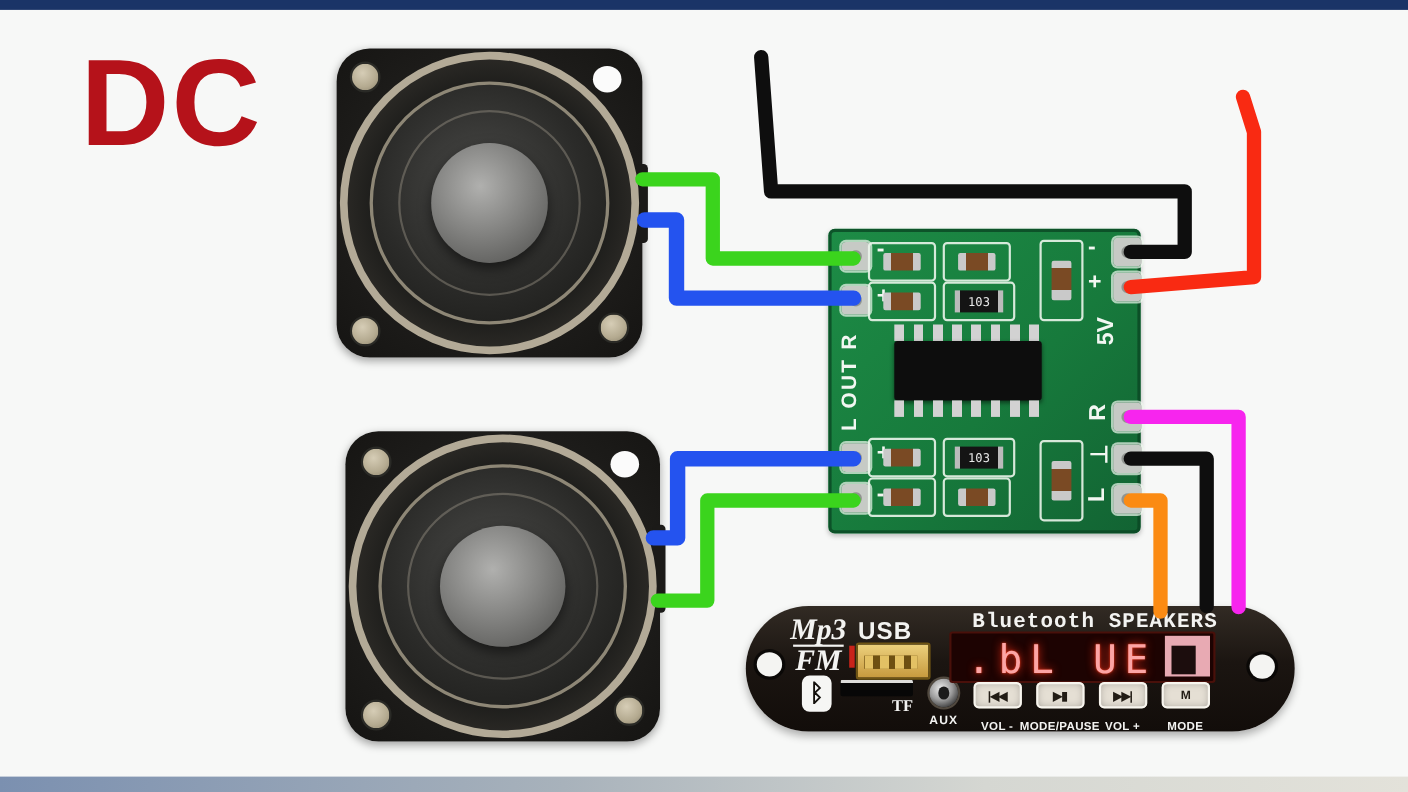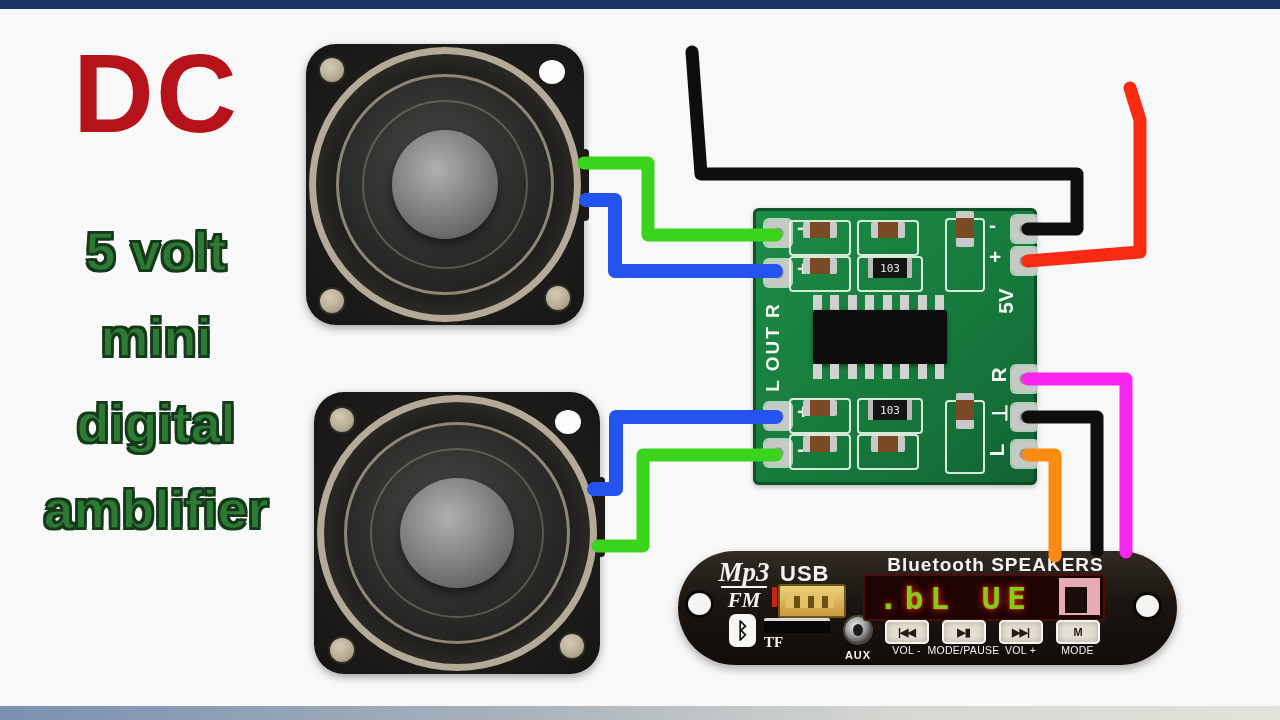--- a/index.html
+++ b/index.html
@@ -54,21 +54,21 @@
   
   #pcb{left:753px;top:208px;width:284px;height:277px;border-radius:6px;
     background:linear-gradient(135deg,#1d8c46 0%,#177a3c 55%,#126333 100%);
     box-shadow:inset 0 0 0 3px rgba(10,70,35,.8),0 2px 5px rgba(0,0,0,.25);}
   .pad{position:absolute;width:26px;height:26px;border-radius:4px;
     background:radial-gradient(circle,#90948f 0 5px,#c6cac5 6px 100%);
     box-shadow:0 0 0 2px rgba(240,250,240,.7);}
   .pcb-label{position:absolute;color:#f2f7f2;font-weight:bold;font-size:21px;line-height:26px;}
   .rot{transform:rotate(-90deg);}
   .sbox{position:absolute;border:2px solid rgba(235,245,235,.9);border-radius:4px;
-    display:flex;justify-content:center;}
+    display:flex;align-items:center;justify-content:center;}
   .cap{width:34px;height:16px;border-radius:2px;
     background:linear-gradient(90deg,#c9c9c9 0 7px,#7a4a24 7px 27px,#c9c9c9 27px);}
   .cap-v{transform:rotate(90deg);width:44px;height:18px;}
   .chip103{width:44px;height:20px;background:linear-gradient(90deg,#bbb 0 5px,#141414 5px 39px,#bbb 39px);
     color:#e8e8e8;font-family:"DejaVu Sans Mono",monospace;font-size:11px;
     display:flex;align-items:center;justify-content:center;}
   #ic{position:absolute;left:60px;top:102px;width:134px;height:54px;background:#0d0d0d;
     border-radius:3px;box-shadow:0 2px 4px rgba(0,0,0,.5);}
   .pins{position:absolute;left:60px;width:134px;height:15px;
     background:repeating-linear-gradient(90deg,#d2d2d2 0 9px,rgba(0,0,0,0) 9px 17.5px);}
@@ -76,77 +76,71 @@
   
   #btb{left:678px;top:551px;width:499px;height:114px;border-radius:57px;
     background:linear-gradient(180deg,#322b24 0%,#1b1511 45%,#120d0a 100%);
     box-shadow:0 4px 8px rgba(0,0,0,.3);color:#f3f3f1;}
   .mhole{position:absolute;width:23px;height:22px;border-radius:50%;background:#f4f4f2;
     box-shadow:0 0 0 3px rgba(0,0,0,.6);}
   #brand{position:absolute;left:34px;top:8px;width:64px;text-align:center;
     font-family:"Liberation Serif",serif;font-style:italic;font-weight:bold;}
   #brand .l1{font-size:27px;line-height:26px;}
   #brand .rule{width:46px;height:2px;background:#f3f3f1;margin:1px auto;}
-  #brand .l2{font-size:21px;line-height:22px;}
+  #brand .l2{font-size:27px;line-height:22px;}
   #usb-label{position:absolute;left:102px;top:10px;font-size:22px;font-weight:bold;letter-spacing:1px;}
   #usb-port{position:absolute;left:100px;top:33px;width:64px;height:30px;border-radius:3px;
     border:2px solid #6e5414;background:linear-gradient(180deg,#ecd07c,#c79a3e);}
   #usb-port .slot{position:absolute;left:6px;top:10px;width:48px;height:12px;background:#6e5012;
     background-image:repeating-linear-gradient(90deg,#e3c164 0 8px,#6e5012 8px 14px);}
   #usb-red{position:absolute;left:94px;top:36px;width:5px;height:20px;background:#c9231a;}
   #bt-tile{position:absolute;left:51px;top:63px;width:27px;height:33px;border-radius:7px;
     background:#f6f6f4;color:#14100c;display:flex;align-items:center;justify-content:center;
     font-family:"DejaVu Sans",sans-serif;font-size:22px;font-weight:bold;}
   #tf-slot{position:absolute;left:86px;top:67px;width:66px;height:12px;background:#070707;
     border-top:3px solid #dcdcda;border-radius:2px;}
-  #tf-label{position:absolute;left:86px;top:83px;width:66px;text-align:left;
+  #tf-label{position:absolute;left:86px;top:83px;width:66px;text-align:right;
     font-family:"Liberation Serif",serif;font-weight:bold;font-size:15px;}
   #aux-knob{position:absolute;left:167px;top:66px;width:26px;height:26px;border-radius:50%;
     background:radial-gradient(circle at 40% 35%,#ececec,#9c9c9c 45%,#3a3a3a 80%);
     box-shadow:0 0 0 2px #51493f;}
   #aux-knob::after{content:"";position:absolute;left:8px;top:7px;width:10px;height:12px;
     border-radius:50%;background:#1c1c1c;}
   #aux-label{position:absolute;left:160px;top:98px;width:40px;text-align:center;
     font-size:11px;font-weight:bold;letter-spacing:1px;}
   #bt-title{position:absolute;left:200px;top:3px;width:235px;text-align:center;
-    font-family:Liberation Sans, sans-serif;font-weight:bold;font-size:19px;letter-spacing:1px;}
+    font-family:Liberation Mono, monospace;font-weight:bold;font-size:19px;letter-spacing:1px;}
   #display{position:absolute;left:185px;top:23px;width:238px;height:43px;background:#1d0302;
     border:2px solid #49100a;border-radius:3px;overflow:hidden;}
   #display-text{position:absolute;left:14px;top:4px;
-    font-family:"DejaVu Sans Mono",monospace;font-weight:bold;font-size:31px;
-    color:#84cc16;letter-spacing:7px;
+    font-family:"DejaVu Sans Mono",monospace;font-weight:normal;font-size:36px;
+    color:#fca5a5;letter-spacing:7px;
     text-shadow:0 0 9px rgba(255,50,25,.95),0 0 2px #ff4522;}
   #ir-window{position:absolute;right:3px;top:2px;width:41px;height:37px;background:#e8aab3;}
   #ir-window .ir-chip{position:absolute;left:6px;top:9px;width:22px;height:26px;background:#1c0d0d;}
   #btn-row{position:absolute;left:204px;top:69px;display:flex;gap:8px;}
   .btn-item{display:flex;flex-direction:column;align-items:center;width:49px;}
   .btn-face{width:44px;height:24px;border-radius:5px;background:#e5dfd4;
     box-shadow:inset 0 0 0 2px #f8f5ee,inset 0 0 8px rgba(0,0,0,.35);
     display:flex;align-items:center;justify-content:center;
     color:#221c15;font-size:11px;font-weight:bold;letter-spacing:-1px;}
-  .btn-label{margin-top:0;font-size:10.5px;font-weight:normal;letter-spacing:.3px;white-space:nowrap;}
+  .btn-label{margin-top:11px;font-size:10.5px;font-weight:bold;letter-spacing:.3px;white-space:nowrap;}
 
   #wire-layer{left:0;top:0;width:1280px;height:720px;pointer-events:none;}
 </style>
 </head>
 <body>
 
 <div id="canvas">
 
   <div id="topbar" class="abs"></div>
   <div id="bottombar" class="abs"></div>
 
   <div id="headline" class="abs">
     <div id="dc">DC</div>
-    <div id="headline-lines">
-      <div class="hline">5 volt</div>
-      <div class="hline">mini</div>
-      <div class="hline">digital</div>
-      <div class="hline">amblifier</div>
-    </div>
   </div>
 
   <div class="speaker abs" style="left:306px;top:44px;width:278px;height:281px;">
     <div class="spk-tab" style="top:105px;height:72px;"></div>
     <div class="spk-rim"></div>
     <div class="spk-cone"></div>
     <div class="spk-ring2"></div>
     <div class="spk-dome"></div>
     <div class="screw" style="left:12px;top:12px;"></div>
     <div class="spk-hole" style="left:233px;top:16px;"></div>

